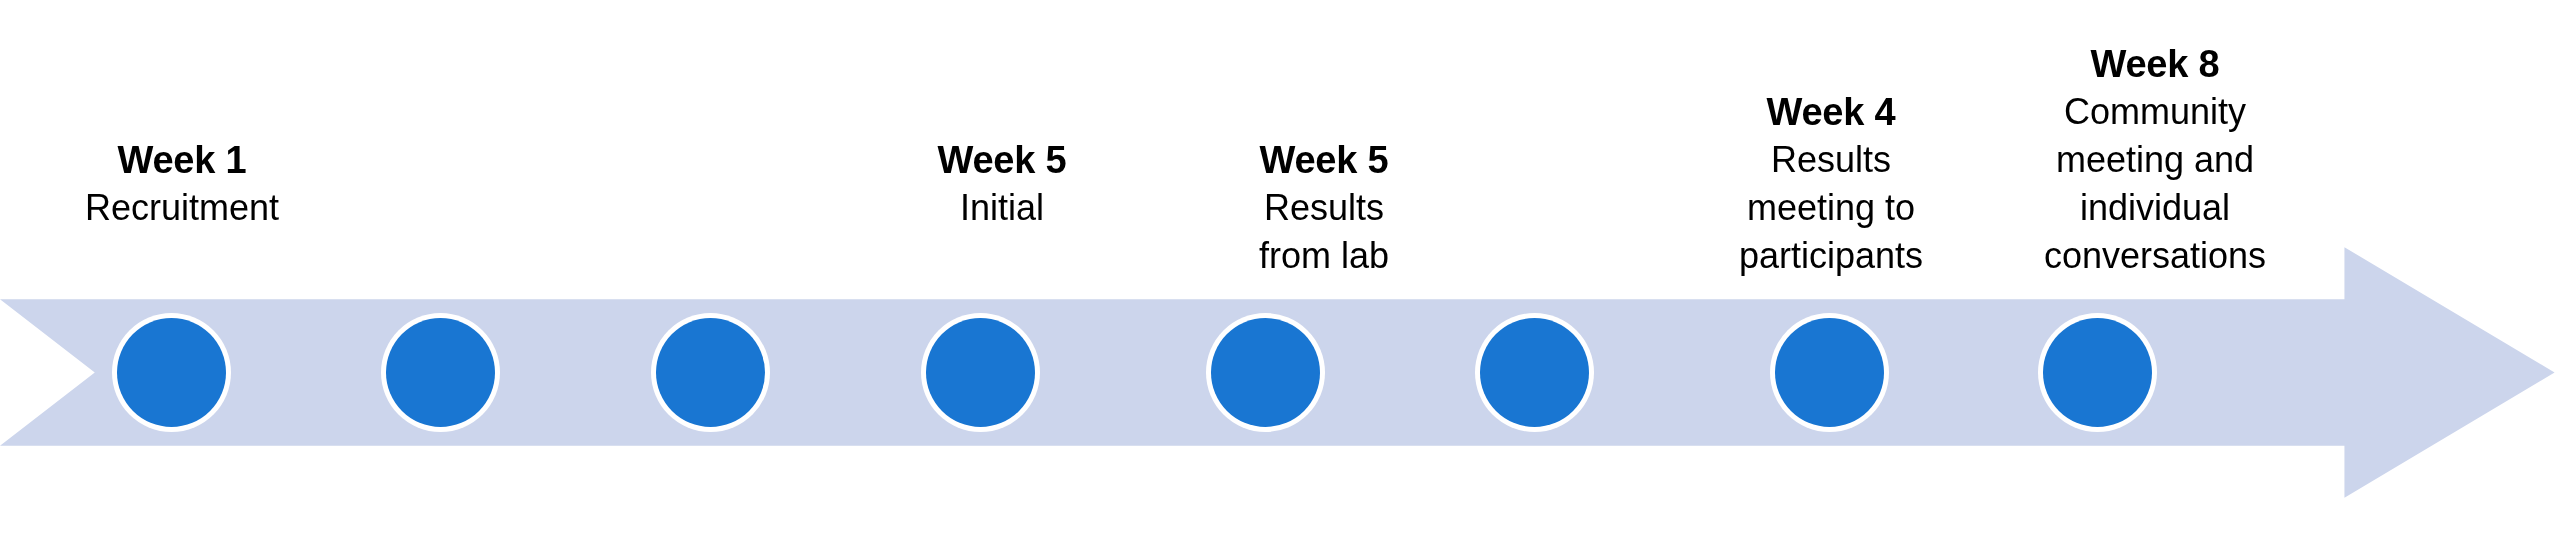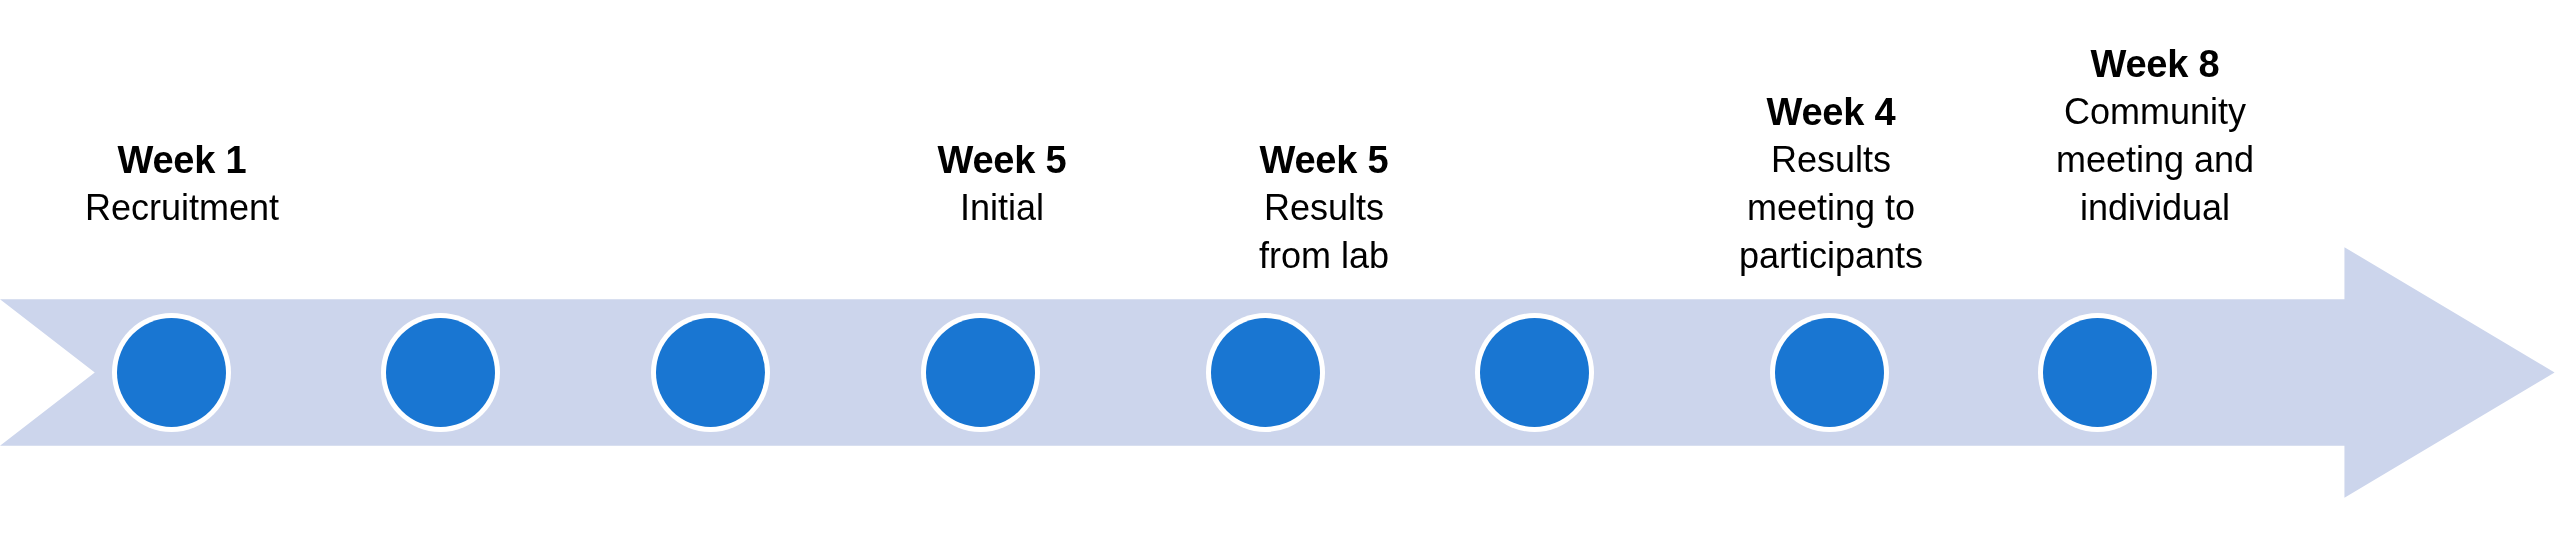--- a/index.html
+++ b/index.html
@@ -100,16 +100,17 @@
     <span class="desc-line">Results</span>
     <span class="desc-line">meeting to</span>
     <span class="desc-line">participants</span>
   </div>
 
   <div class="milestone-label" style="left:2155px; top:28px; transform:translateX(-50%);">
     <span class="week-title">Week 8</span>
     <span class="desc-line">Community</span>
     <span class="desc-line">meeting and</span>
     <span class="desc-line">individual</span>
+    <span class="desc-line">conversations</span>
   </div>
 
 </div>
 
 
 </body></html>

